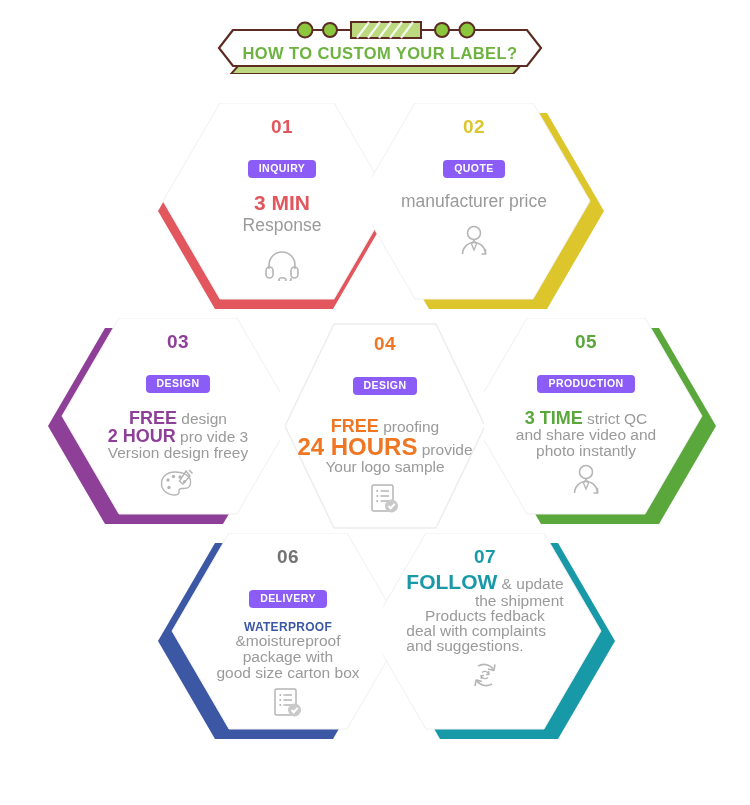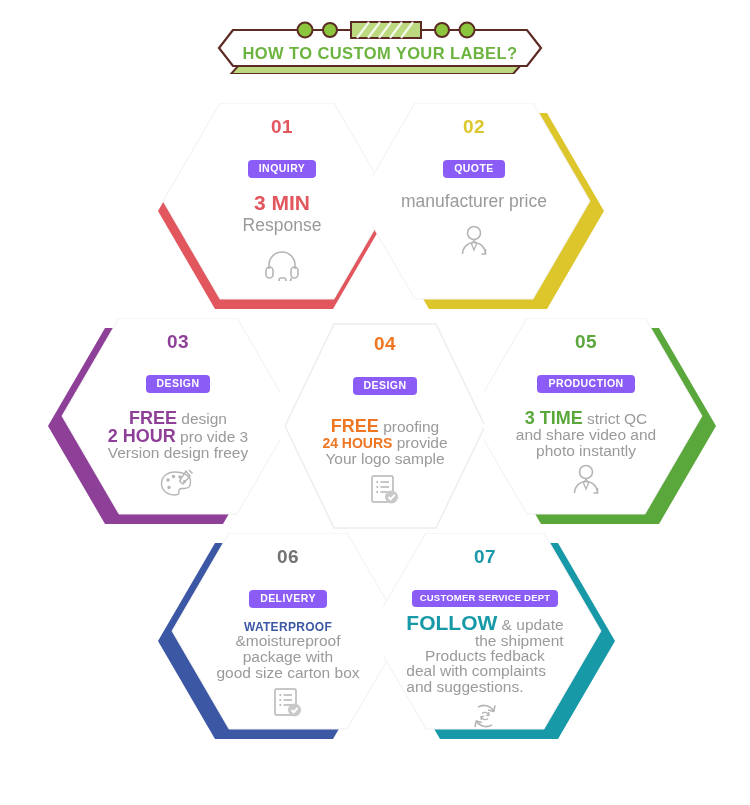--- a/index.html
+++ b/index.html
@@ -170,21 +170,21 @@
 
   <div class="hex-card" style="left:285px;top:318px;width:200px;height:216px;">
     <svg class="hex-shape" width="200" height="216" viewBox="0 0 200 216">
       <path d="M49 6 L151 6 L200 108 L151 210 L49 210 L0 108 Z" fill="#ffffff" stroke="#ededed" stroke-width="1.5"></path>
     </svg>
     <div class="hex-content" style="padding-top:16px;">
       <div class="num" style="color:#ef7622;">04</div>
       <div class="badge">DESIGN</div>
       <div class="desc tight" style="margin-top:22px;">
         <span class="ln"><span class="hl" style="color:#ef7622;font-size:18px;">FREE</span><span> proofing</span></span>
-        <span class="ln"><span class="hl" style="color:#ef7622;font-size:14px;">24 HOURS</span><span> provide</span></span>
+        <span class="ln"><span class="hl" style="color:#ef7622;font-size:24px;">24 HOURS</span><span> provide</span></span>
         <span class="ln">Your logo sample</span>
       </div>
       <div class="icon-wrap" style="margin-top:8px;">
         <svg width="30" height="32" viewBox="0 0 30 32" fill="none" stroke="#b5b5b5" stroke-width="1.5">
           <rect x="2" y="2" width="21" height="26" rx="1.5"></rect>
           <line x1="6.5" y1="8" x2="8" y2="8" stroke-width="2"></line>
           <line x1="6.5" y1="13" x2="8" y2="13" stroke-width="2"></line>
           <line x1="6.5" y1="18" x2="8" y2="18" stroke-width="2"></line>
           <line x1="10.5" y1="8" x2="19" y2="8"></line>
           <line x1="10.5" y1="13" x2="19" y2="13"></line>
@@ -250,21 +250,20 @@
     </div>
   </div>
 
   <div class="hex-card" style="left:383px;top:533px;width:232px;height:216px;">
     <svg class="hex-shape" width="232" height="216" viewBox="0 0 232 216">
       <path d="M57 10 L175 10 L232 108 L175 206 L57 206 L0 108 Z" fill="#1899a8"></path>
       <path d="M57 4 L175 4 L232 102 L175 200 L57 200 L0 102 Z" transform="translate(-14,-4)" fill="#ffffff" stroke="#f0f0f0" stroke-width="1"></path>
     </svg>
     <div class="hex-content" style="padding-top:14px;margin-left:-14px;">
       <div class="num" style="color:#1899a8;">07</div>
-      <div class="badge wide">CUSTOMER SERVICE DEPT</div>
       <div class="desc tight" style="margin-top:6px;line-height:.98;">
         <span class="ln"><span class="hl" style="color:#1899a8;font-size:21px;">FOLLOW</span><span> &amp; update</span></span>
         <span class="ln" style="text-align:right;">the shipment</span>
         <span class="ln" style="text-align:center;">Products fedback</span>
         <span class="ln" style="text-align:left;">deal with complaints</span>
         <span class="ln" style="text-align:left;">and suggestions.</span>
       </div>
       <div class="icon-wrap" style="margin-top:6px;">
         <svg width="32" height="32" viewBox="0 0 32 32" fill="none" stroke="#b5b5b5" stroke-width="1.6">
           <path d="M24.5 11 A11 11 0 0 0 9 7.2"></path>

